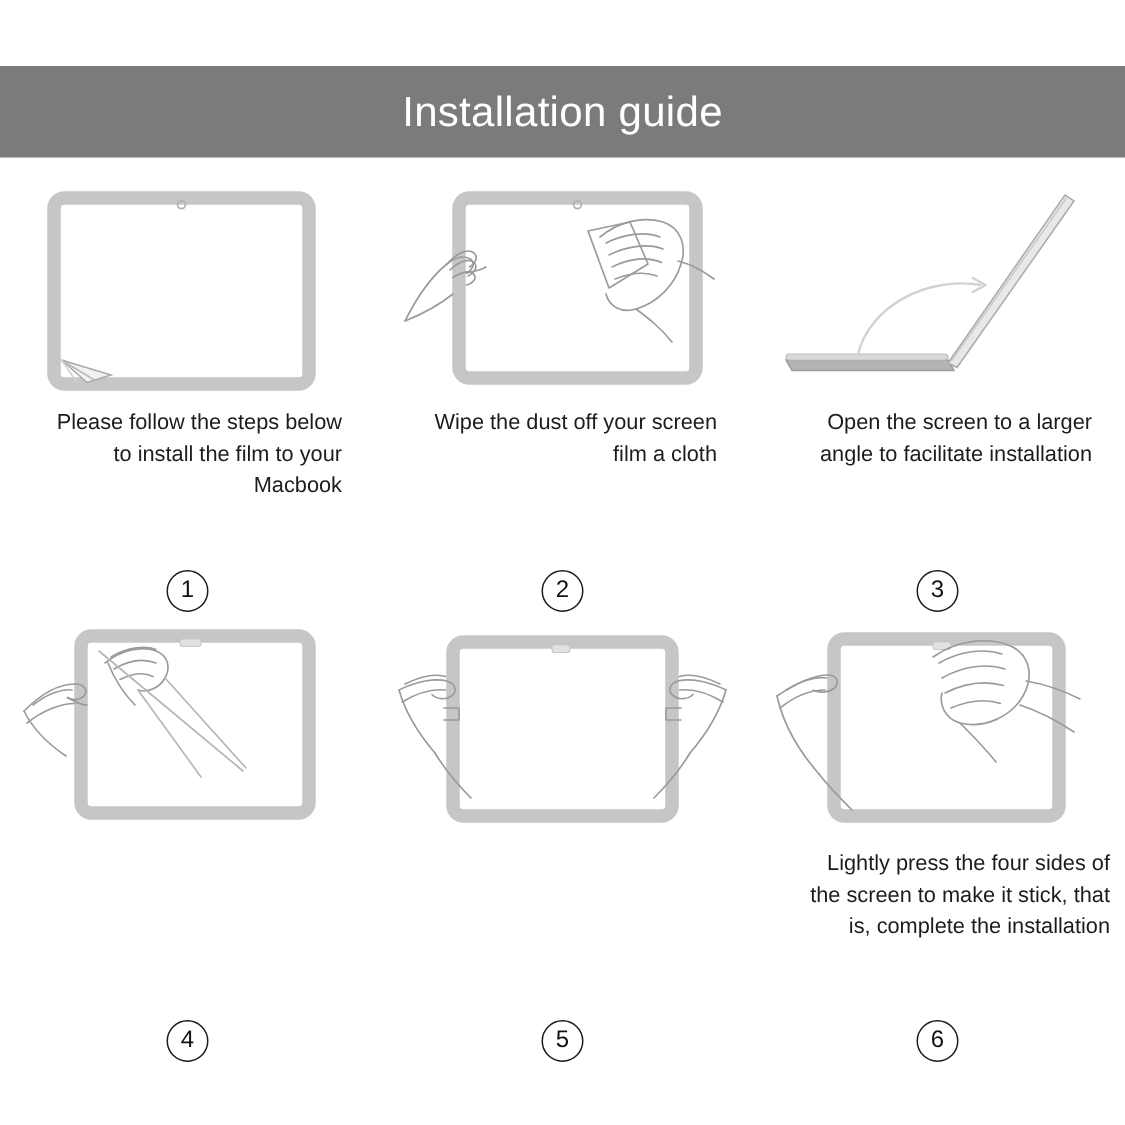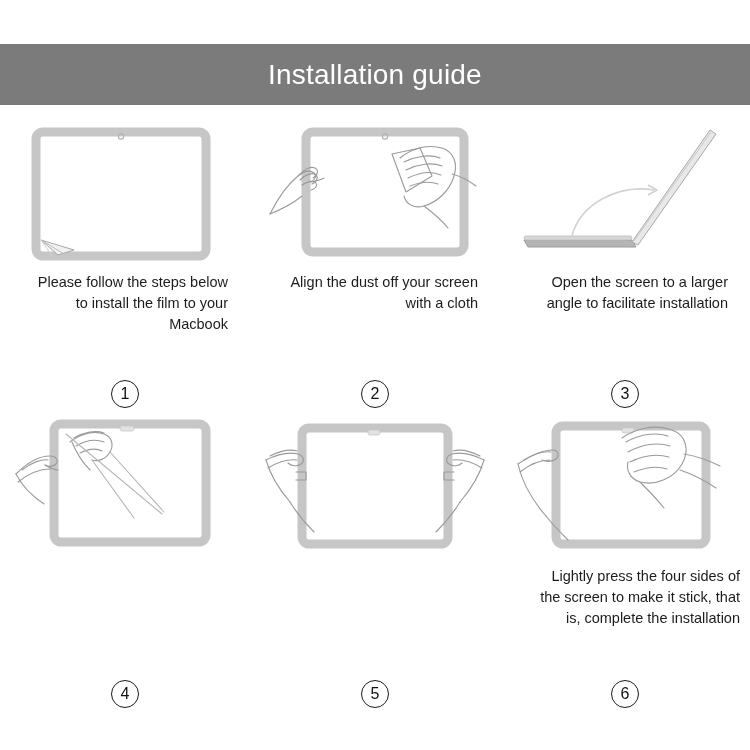--- a/index.html
+++ b/index.html
@@ -136,21 +136,21 @@
               <path d="M136 40 C148 30 164 26 178 30 C190 34 194 46 190 58 C186 72 174 84 160 88 C150 91 142 86 140 78"></path>
               <path d="M140 44 C152 38 166 36 176 40"></path>
               <path d="M142 52 C154 46 168 44 178 48"></path>
               <path d="M144 60 C156 54 168 53 177 57"></path>
               <path d="M146 68 C156 64 166 63 174 66"></path>
               <path d="M188 56 C196 58 204 62 212 68"></path>
               <path d="M160 88 C168 94 176 100 184 110"></path>
             </g>
           </svg>
         </div>
-        <div class="caption">Align the dust off your screen with a cloth</div>
+        <div class="caption">Wipe the dust off your screen film a cloth</div>
         <div class="num-wrap">
           <div class="num-circle">2</div>
         </div>
       </div>
 
       <div class="cell">
         <div class="art">
           <svg viewBox="0 0 222 138">
 
             <path d="M10 122 L118 122 L122 129 L14 129 Z" fill="#b4b4b4" stroke="#9a9a9a" stroke-width="1"></path>

